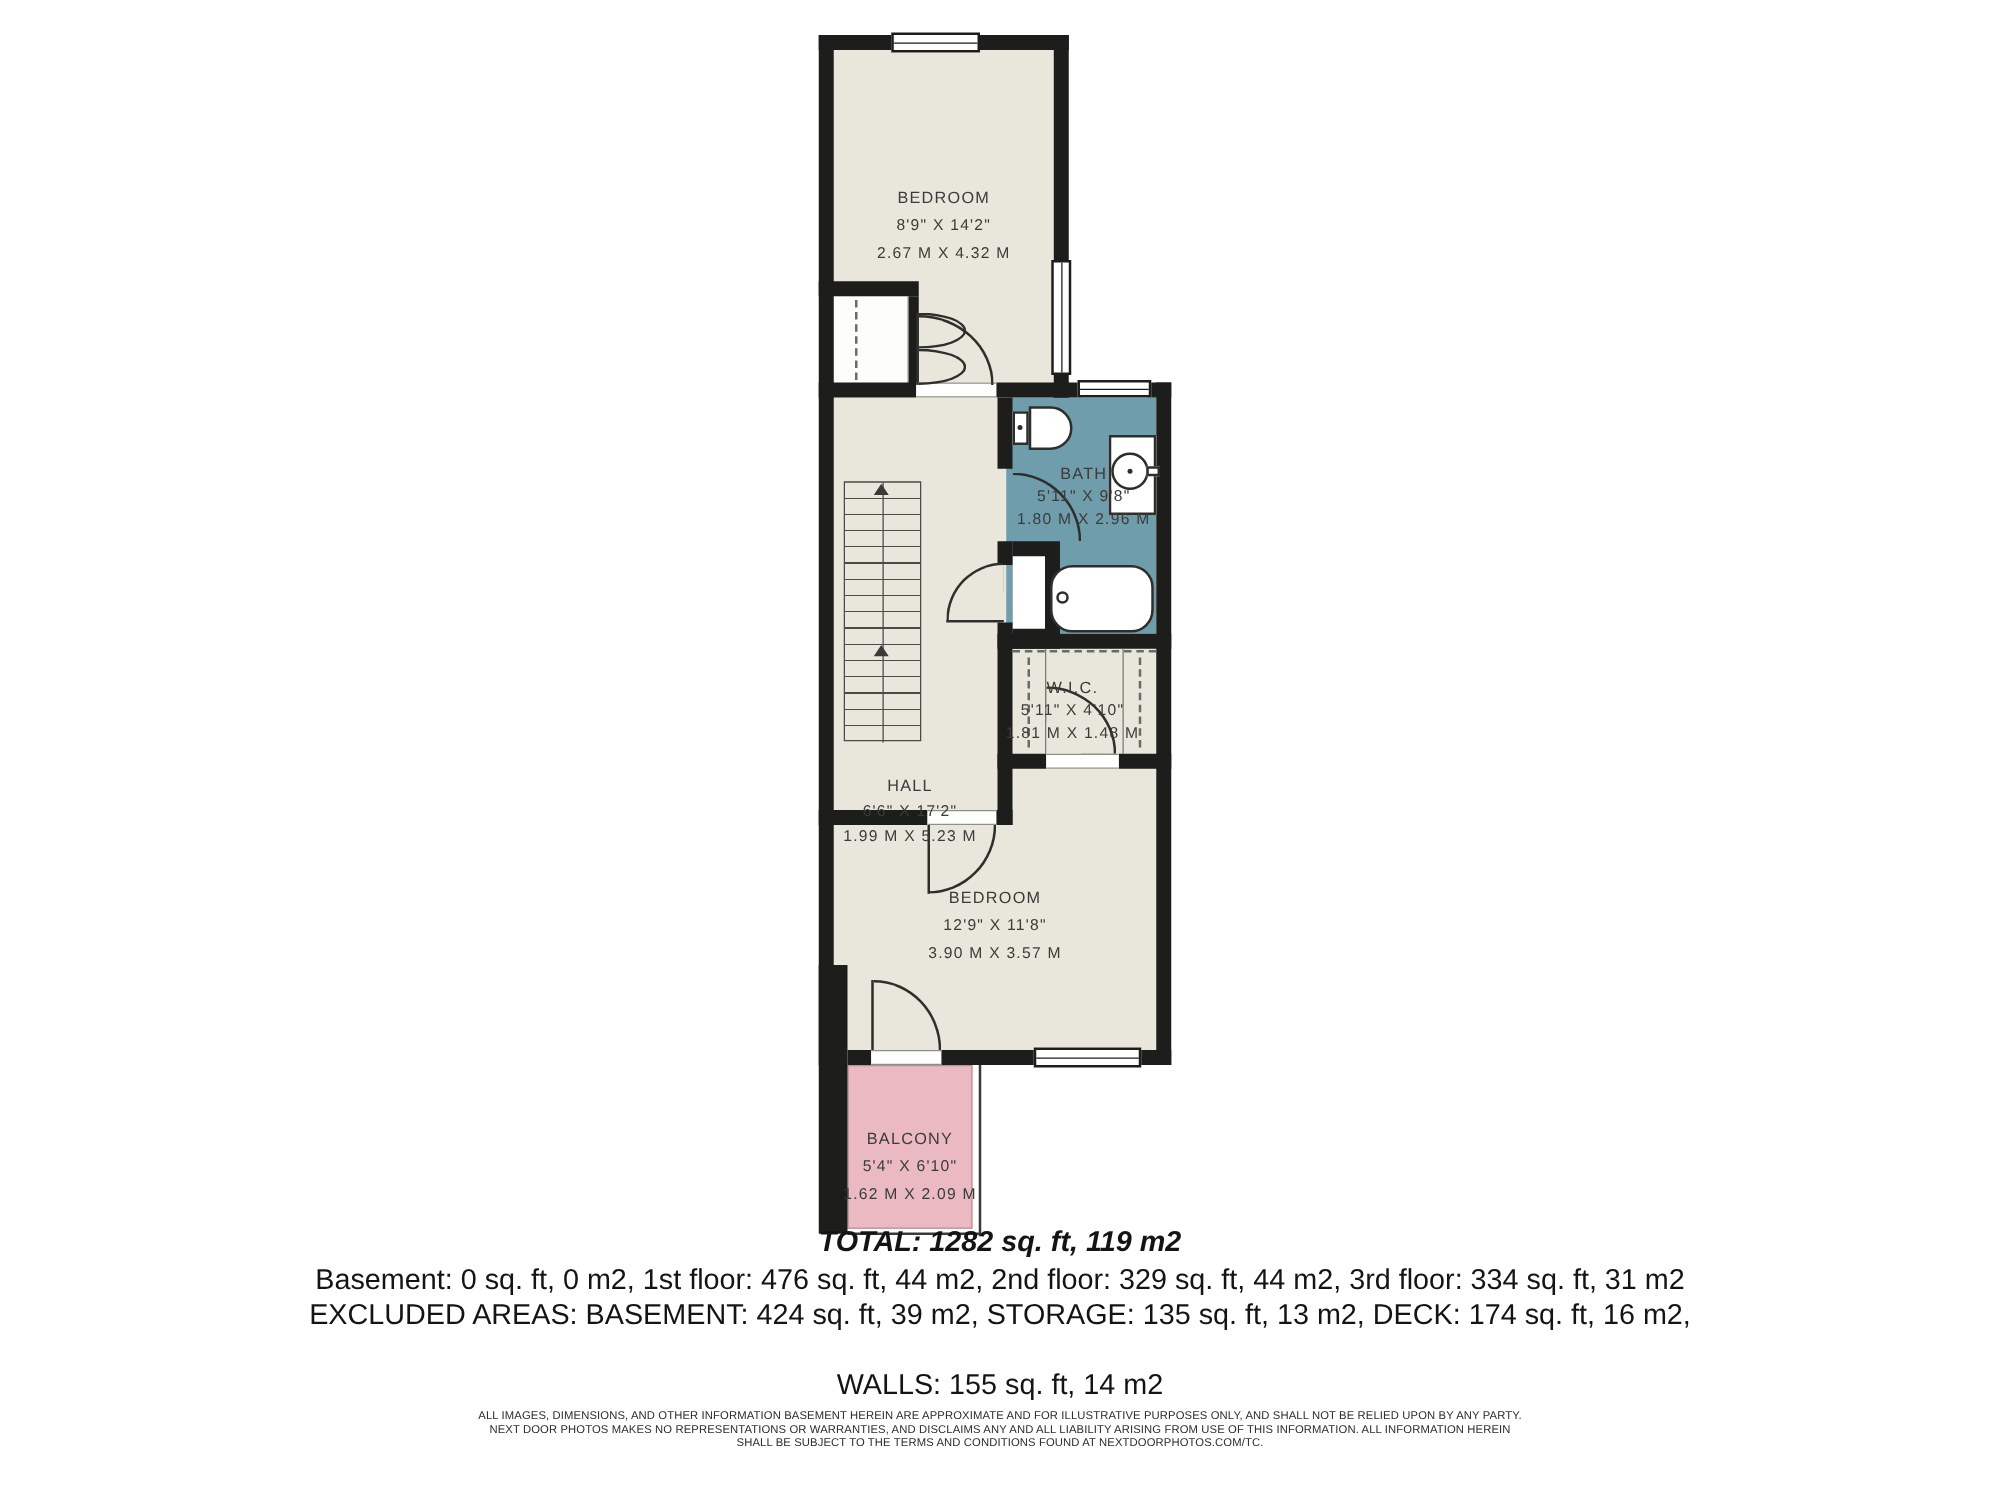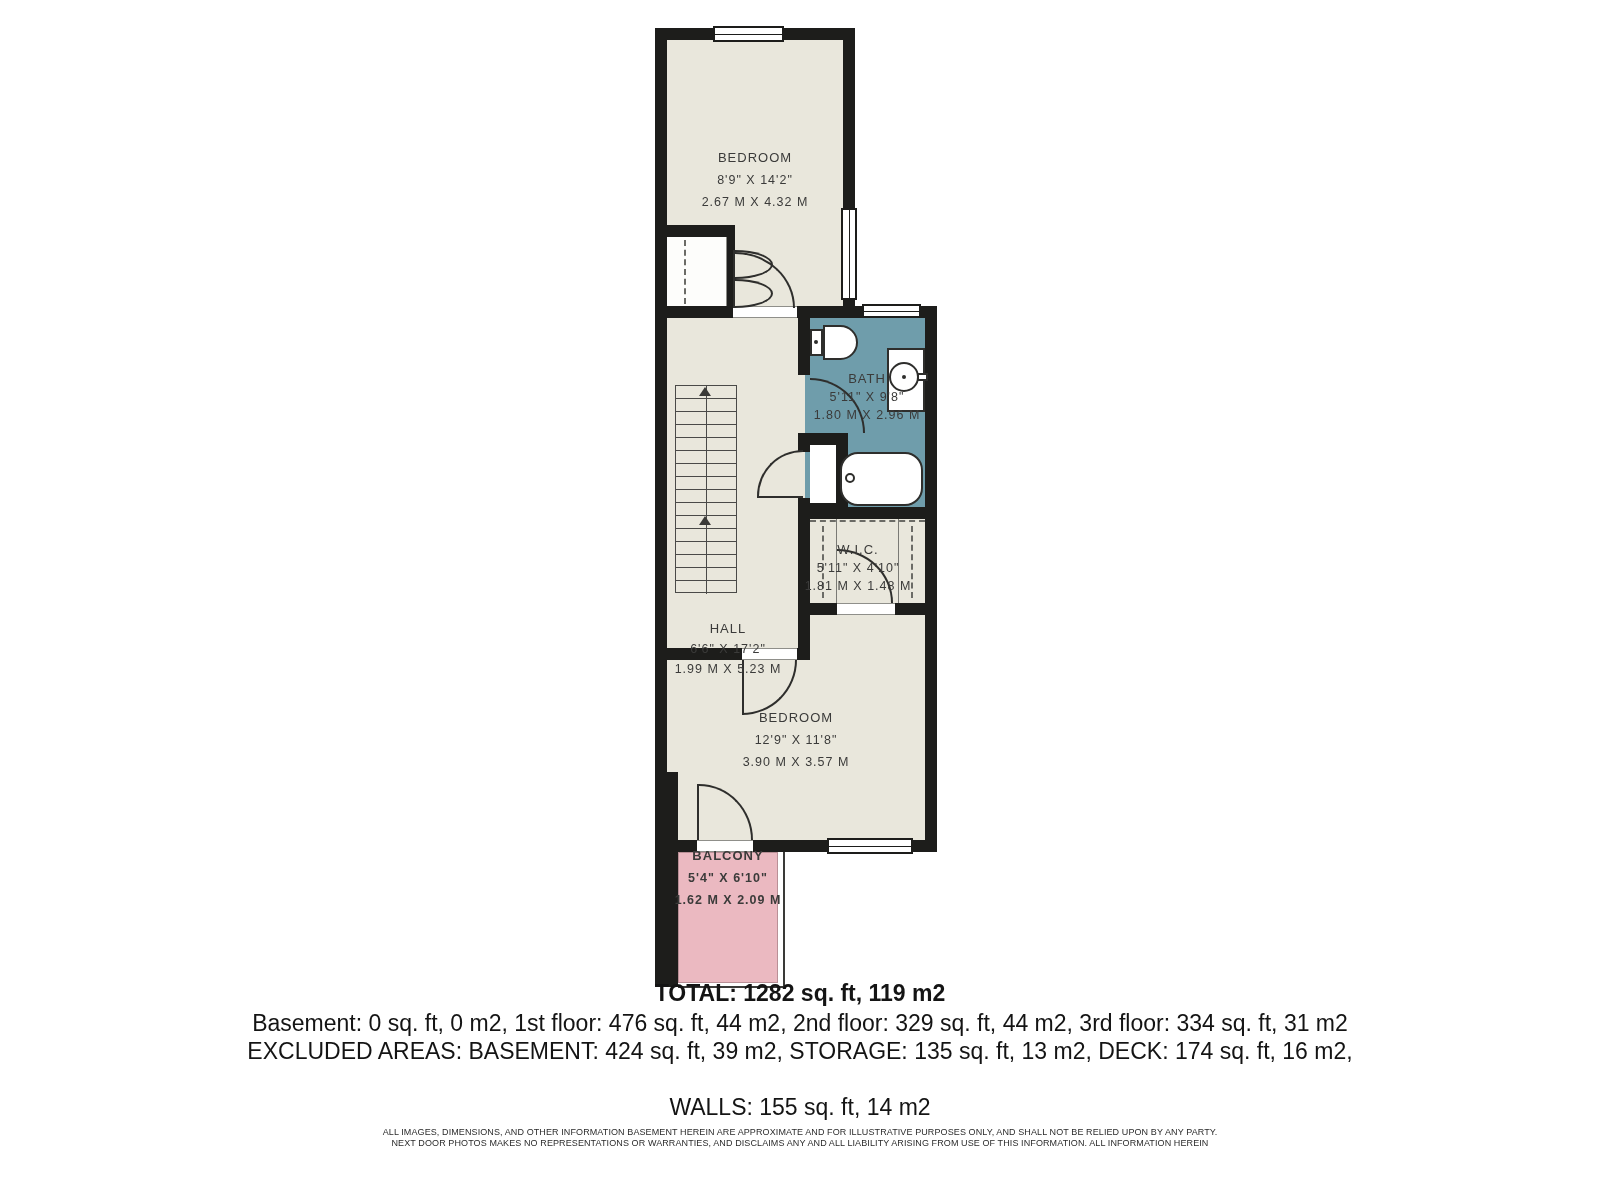--- a/index.html
+++ b/index.html
@@ -33,21 +33,21 @@
   .thin-v{position:absolute;background:#7a7a75;width:1px;}
   .fixture{position:absolute;background:#fff;border:2px solid #2e2e2c;box-sizing:border-box;}
   .round{border-radius:50%;}
   .dot{position:absolute;background:#2e2e2c;border-radius:50%;}
   .rail{position:absolute;background:#3a3a38;}
   .label{position:absolute;width:220px;text-align:center;color:#3b3b3a;
          font-size:12.5px;letter-spacing:1px;line-height:22px;}
   .label.tight{line-height:18px;}
   .label .rn{font-size:13px;}
   .sumline{position:absolute;left:0;width:100%;text-align:center;color:#141414;font-size:23px;}
-  .sumline.bold{font-weight:bold;}
+  .sumline.bold{font-weight:bold;font-style:italic;}
   .discline{position:absolute;left:0;width:100%;text-align:center;color:#2b2b2b;font-size:9px;
             letter-spacing:0.1px;}
 </style>
 </head>
 <body>
 
 <div class="canvas">
 
   <div class="floor" style="left:667px;top:40px;width:176px;height:267px;"></div>
   <div class="floor" style="left:667px;top:318px;width:258px;height:522px;"></div>
@@ -150,27 +150,28 @@
   <div class="label" style="left:618px;top:619px;line-height:20px;">
     <div class="rn">HALL</div>
     <div>6'6" X 17'2"</div>
     <div>1.99 M X 5.23 M</div>
   </div>
   <div class="label" style="left:686px;top:707px;">
     <div class="rn">BEDROOM</div>
     <div>12'9" X 11'8"</div>
     <div>3.90 M X 3.57 M</div>
   </div>
-  <div class="label" style="left:618px;top:845px;font-weight:bold;">
+  <div class="label" style="left:618px;top:900px;">
     <div class="rn">BALCONY</div>
     <div>5'4" X 6'10"</div>
     <div>1.62 M X 2.09 M</div>
   </div>
 
   <div class="sumline bold" style="top:980px;">TOTAL: 1282 sq. ft, 119 m2</div>
   <div class="sumline" style="top:1010px;">Basement: 0 sq. ft, 0 m2, 1st floor: 476 sq. ft, 44 m2, 2nd floor: 329 sq. ft, 44 m2, 3rd floor: 334 sq. ft, 31 m2</div>
   <div class="sumline" style="top:1038px;">EXCLUDED AREAS: BASEMENT: 424 sq. ft, 39 m2, STORAGE: 135 sq. ft, 13 m2, DECK: 174 sq. ft, 16 m2,</div>
   <div class="sumline" style="top:1094px;">WALLS: 155 sq. ft, 14 m2</div>
 
   <div class="discline" style="top:1127px;">ALL IMAGES, DIMENSIONS, AND OTHER INFORMATION BASEMENT HEREIN ARE APPROXIMATE AND FOR ILLUSTRATIVE PURPOSES ONLY, AND SHALL NOT BE RELIED UPON BY ANY PARTY.</div>
   <div class="discline" style="top:1138px;">NEXT DOOR PHOTOS MAKES NO REPRESENTATIONS OR WARRANTIES, AND DISCLAIMS ANY AND ALL LIABILITY ARISING FROM USE OF THIS INFORMATION. ALL INFORMATION HEREIN</div>
+  <div class="discline" style="top:1149px;">SHALL BE SUBJECT TO THE TERMS AND CONDITIONS FOUND AT NEXTDOORPHOTOS.COM/TC.</div>
 
 </div>
 
 </body></html>

